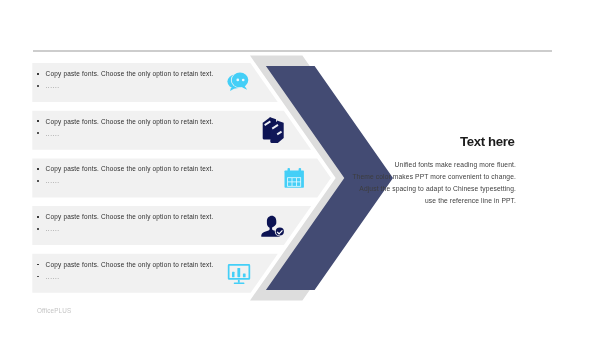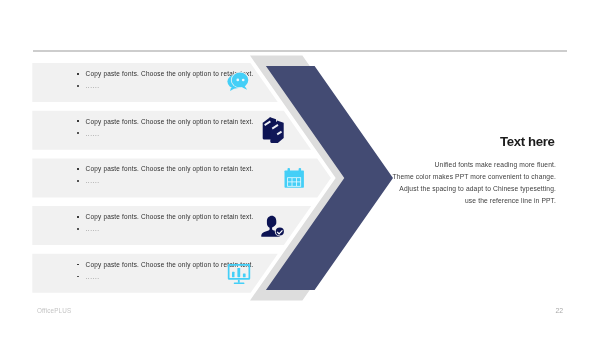--- a/index.html
+++ b/index.html
@@ -1,18 +1,18 @@
 <!DOCTYPE html>
 <html><head>
 <meta charset="utf-8">
 <style>
   html,body{margin:0;padding:0;}
   body{width:600px;height:337px;background:#ffffff;overflow:hidden;
        font-family:"Liberation Sans",sans-serif;-webkit-font-smoothing:antialiased;}
-  .slide{position:relative;width:552px;height:337px;background:#fff;overflow:hidden;padding-left:40px;}
+  .slide{position:relative;width:552px;height:337px;background:#fff;overflow:hidden;}
 
   .divider{position:absolute;left:33px;top:49.8px;width:534px;height:1.9px;background:#cdcdcd;}
 
   svg.art{position:absolute;left:0;top:0;width:600px;height:337px;}
 
   .rowtext{position:absolute;}
   .rowtext .t1{position:absolute;left:45.6px;font-size:6.4px;letter-spacing:.22px;
        color:#2d2d2d;white-space:nowrap;line-height:1;}
   .rowtext .t2{position:absolute;left:45.4px;font-size:6.4px;letter-spacing:.62px;
        color:#7d7d7d;white-space:nowrap;line-height:1;}

